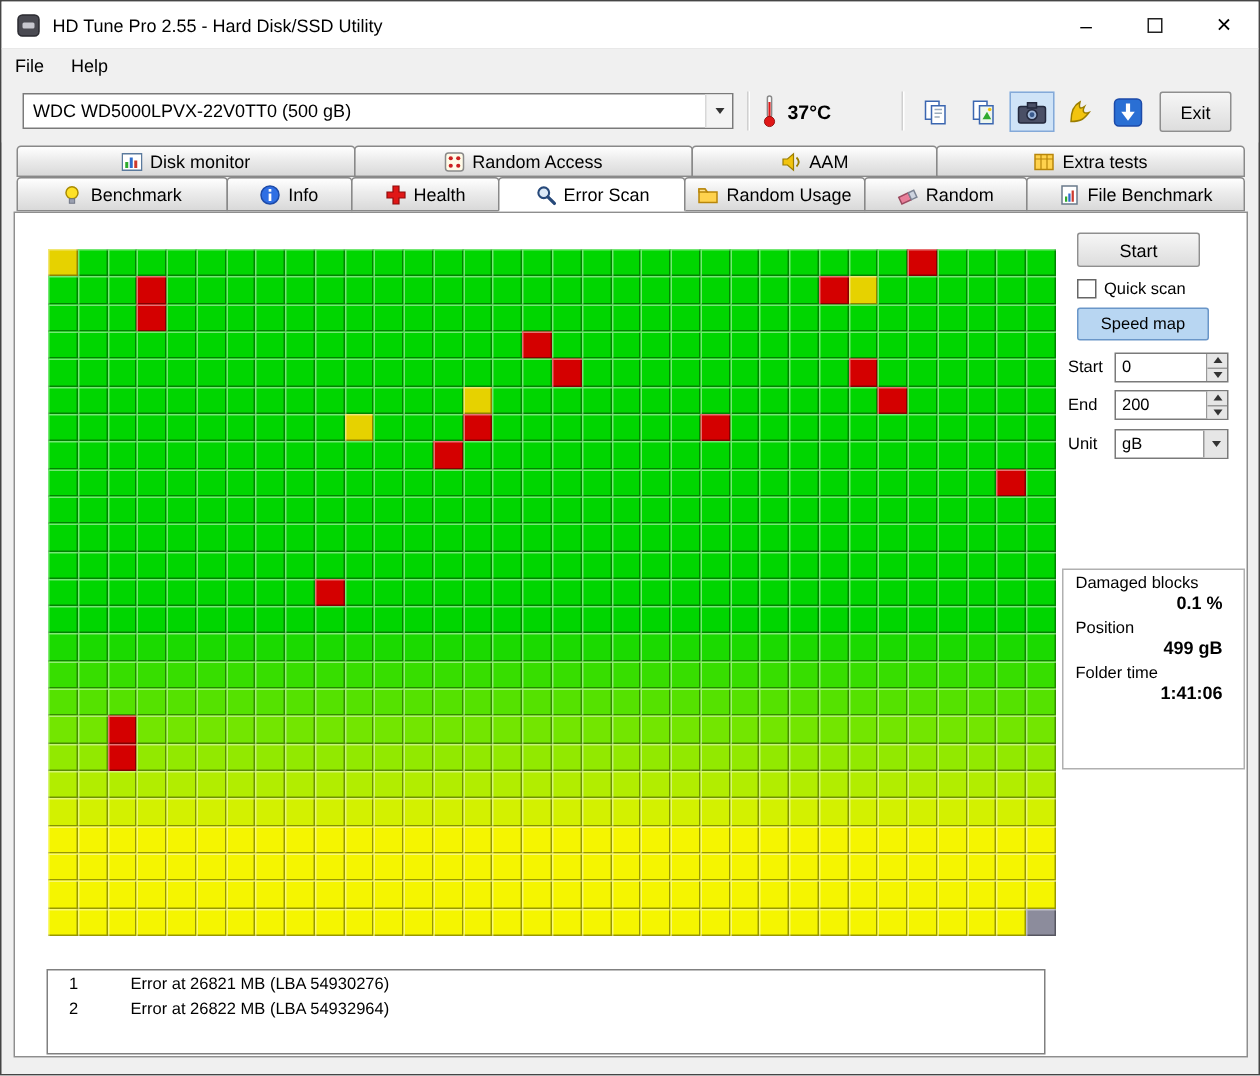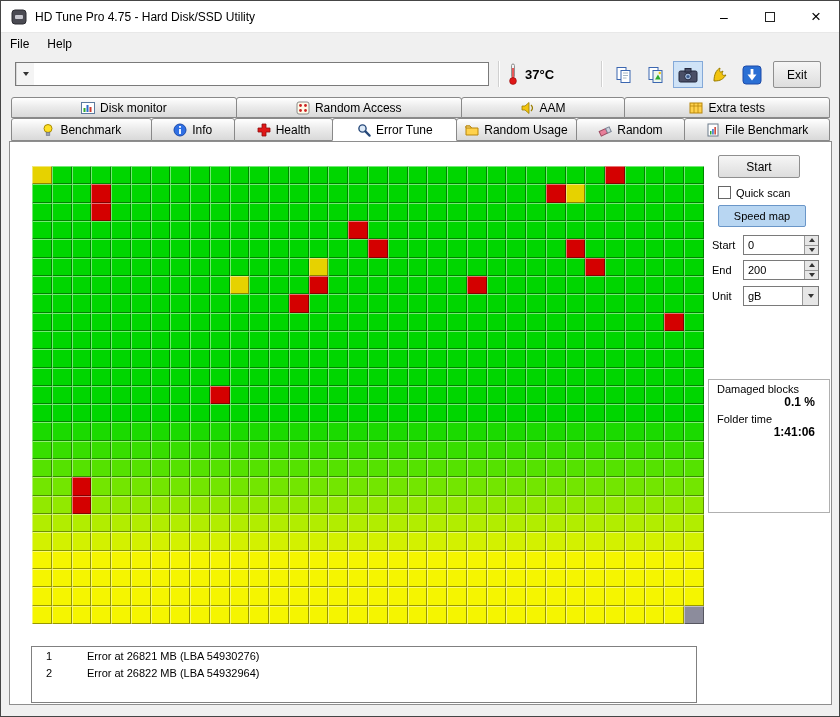--- a/index.html
+++ b/index.html
@@ -90,36 +90,37 @@
 
 <div class="window">
 
   <div class="titlebar">
     <span class="appicon">
       <svg width="16" height="16" viewBox="0 0 16 16">
           <rect x="1" y="1" width="14" height="14" rx="3" fill="#4a4a52" stroke="#2a2a30"></rect>
           <rect x="4" y="6" width="8" height="4" rx="1" fill="#c8c8d0"></rect>
         </svg>
     </span>
-    <span class="title">HD Tune Pro 4.75 - Hard Disk/SSD Utility</span>
+    <span class="title">HD Tune Pro 2.55 - Hard Disk/SSD Utility</span>
     <span class="spacer"></span>
     <div class="capbtn">–</div>
     <div class="capbtn">
         <span class="maxbox"></span>
       </div>
     <div class="capbtn close">×</div>
   </div>
 
   <div class="menubar">
     <span class="menuitem">File</span>
     <span class="menuitem">Help</span>
   </div>
 
   <div class="toolbar">
     <div class="combo">
+      <span class="cval">WDC WD5000LPVX-22V0TT0 (500 gB)</span>
       <span class="carrow">
           <i class="tri-down"></i>
         </span>
     </div>
     <div class="vsep" style="left:497px"></div>
     <span class="thermo">
       <svg width="12" height="26" viewBox="0 0 12 24">
           <rect x="4.6" y="2" width="2.8" height="14" rx="1.4" fill="#fff" stroke="#888"></rect>
           <rect x="5.3" y="6" width="1.4" height="10" fill="#e01717"></rect>
           <circle cx="6" cy="19" r="3.4" fill="#e01717" stroke="#8f0c0c" stroke-width="0.6"></circle>
@@ -222,21 +223,21 @@
       <svg width="14" height="14" viewBox="0 0 14 14">
           <path d="M5 1 h4 v4 h4 v4 h-4 v4 h-4 v-4 h-4 v-4 h4 z" fill="#e01717" stroke="#8f0c0c" stroke-width="0.8"></path>
         </svg>
       <span>Health</span>
     </div>
     <div class="tab active" style="flex:1.2">
       <svg width="14" height="14" viewBox="0 0 14 14">
           <circle cx="5.5" cy="5.5" r="3.6" fill="#dce9f7" stroke="#27497a" stroke-width="1.4"></circle>
           <line x1="8.4" y1="8.4" x2="12.6" y2="12.6" stroke="#27497a" stroke-width="2.2" stroke-linecap="round"></line>
         </svg>
-      <span>Error Tune</span>
+      <span>Error Scan</span>
     </div>
     <div class="tab" style="flex:1.15">
       <svg width="14" height="14" viewBox="0 0 14 14">
           <path d="M1 3 h4 l1.5 2 H13 v7 H1 z" fill="#ffd24d" stroke="#b8860b"></path>
           <path d="M1 3 h4 l1.5 2 H1 z" fill="#ffe18a" stroke="#b8860b"></path>
         </svg>
       <span>Random Usage</span>
     </div>
     <div class="tab" style="flex:1.05">
       <svg width="14" height="14" viewBox="0 0 14 14">
@@ -1156,20 +1157,24 @@
         </span>
     </div>
 
 
     <div class="statsbox">
       <div class="stat">
         <div class="slabel">Damaged blocks</div>
         <div class="svalue">0.1 %</div>
       </div>
       <div class="stat">
+        <div class="slabel">Position</div>
+        <div class="svalue">499 gB</div>
+      </div>
+      <div class="stat">
         <div class="slabel">Folder time</div>
         <div class="svalue">1:41:06</div>
       </div>
     </div>
 
     <div class="errlist">
       <div class="errrow">
         <span class="enum">1</span>
         <span class="etext">Error at 26821 MB (LBA 54930276)</span>
       </div>

